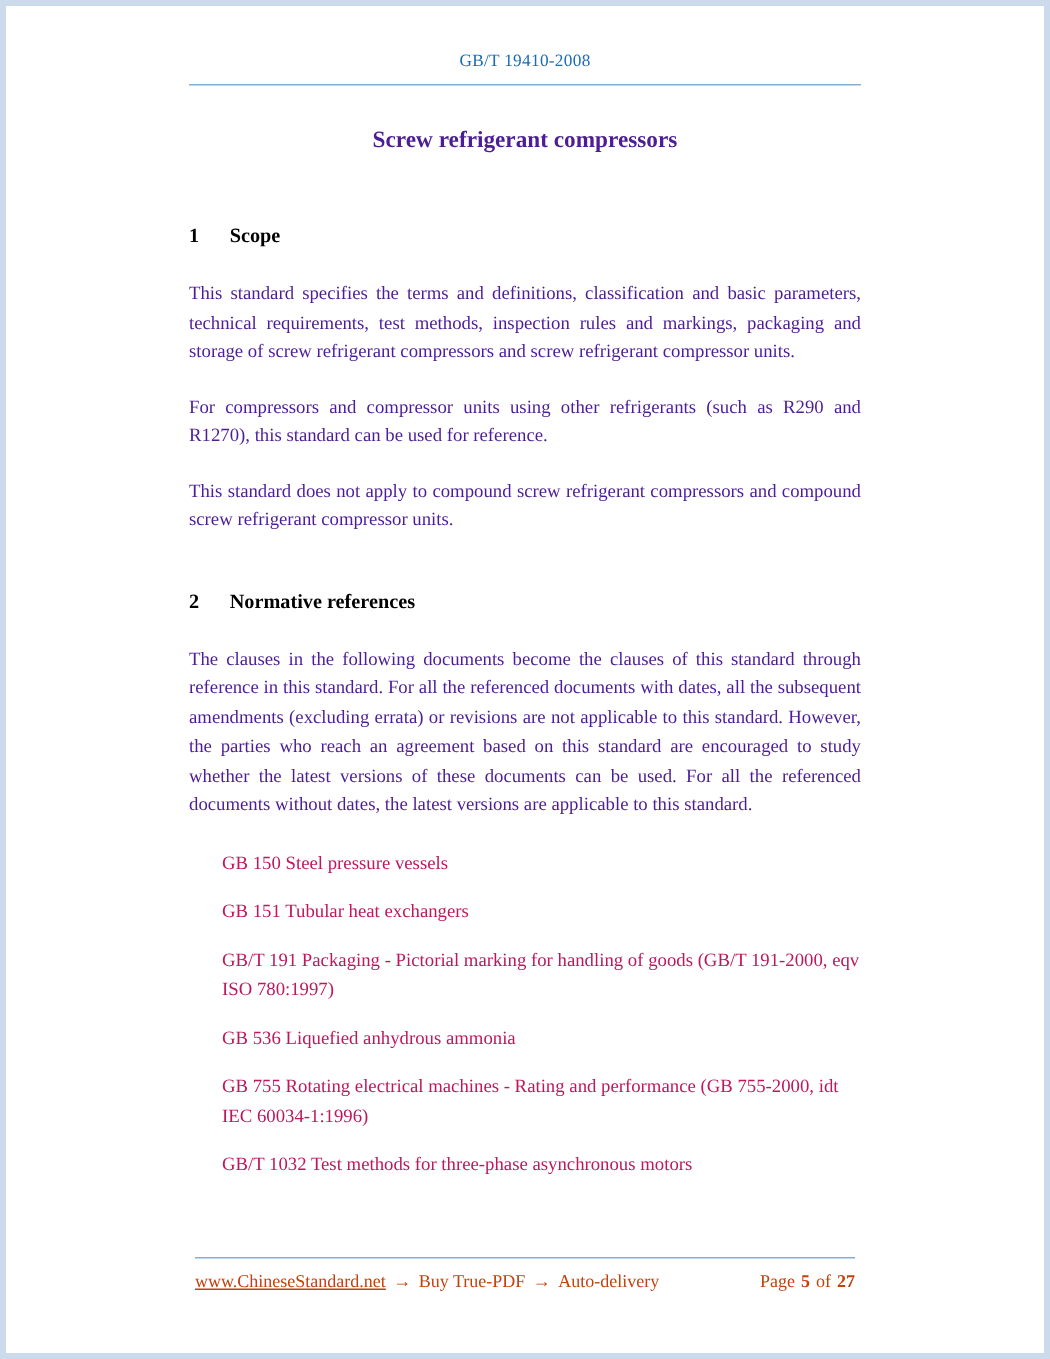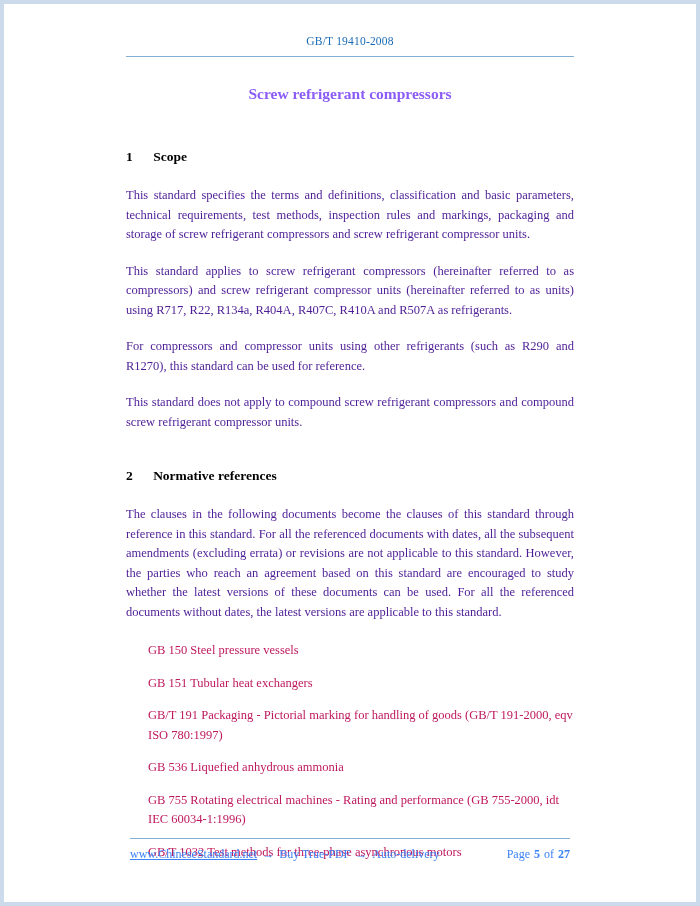--- a/index.html
+++ b/index.html
@@ -32,21 +32,21 @@
   }
   .header-rule {
     height: 1px;
     background: #86afd4;
     margin-top: 9px;
   }
   .doc-title {
     text-align: center;
     font-size: 15.5px;
     font-weight: bold;
-    color: #8b5cf6;
+    color: #4c1d95;
     margin: 28px 0 0 0;
   }
   .sec-heading {
     font-size: 13.5px;
     font-weight: bold;
     color: #000000;
     margin: 46px 0 0 0;
   }
   .sec-heading .sec-num {
     display: inline-block;
@@ -79,21 +79,21 @@
     background: #86afd4;
   }
   .footer {
     position: absolute;
     left: 126px;
     right: 126px;
     bottom: 40px;
     display: flex;
     justify-content: space-between;
     align-items: baseline;
-    color: #3b82f6;
+    color: #c2410c;
     font-size: 12px;
   }
   .footer .site {
     text-decoration: underline;
     cursor: pointer;
   }
   .footer .arrow {
     margin: 0 5px;
   }
   .footer .pagenum {
@@ -119,21 +119,20 @@
     <div class="header-rule"></div>
 
     <h1 class="doc-title">Screw refrigerant compressors</h1>
 
     <h2 class="sec-heading">
       <span class="sec-num">1</span>
       <span>Scope</span>
     </h2>
 
     <p class="body first-after-heading">This standard specifies the terms and definitions, classification and basic parameters, technical requirements, test methods, inspection rules and markings, packaging and storage of screw refrigerant compressors and screw refrigerant compressor units.</p>
-    <p class="body">This standard applies to screw refrigerant compressors (hereinafter referred to as compressors) and screw refrigerant compressor units (hereinafter referred to as units) using R717, R22, R134a, R404A, R407C, R410A and R507A as refrigerants.</p>
     <p class="body">For compressors and compressor units using other refrigerants (such as R290 and R1270), this standard can be used for reference.</p>
     <p class="body">This standard does not apply to compound screw refrigerant compressors and compound screw refrigerant compressor units.</p>
 
     <h2 class="sec-heading" style="margin-top:36px;">
       <span class="sec-num">2</span>
       <span>Normative references</span>
     </h2>
 
     <p class="body first-after-heading">The clauses in the following documents become the clauses of this standard through reference in this standard. For all the referenced documents with dates, all the subsequent amendments (excluding errata) or revisions are not applicable to this standard. However, the parties who reach an agreement based on this standard are encouraged to study whether the latest versions of these documents can be used. For all the referenced documents without dates, the latest versions are applicable to this standard.</p>
 

